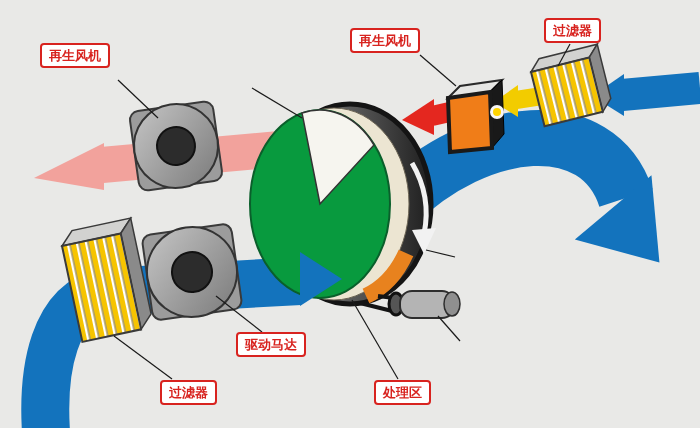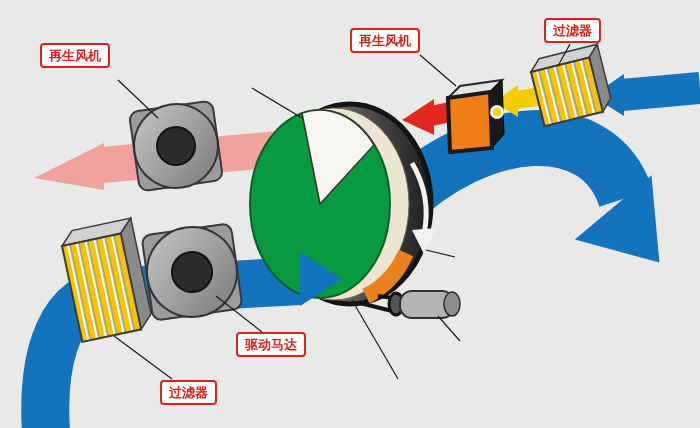--- a/index.html
+++ b/index.html
@@ -148,15 +148,16 @@
     <line x1="460" y1="341" x2="438" y2="316"></line>
     <line x1="398" y1="379" x2="352" y2="300"></line>
     <line x1="262" y1="332" x2="216" y2="296"></line>
     <line x1="172" y1="379" x2="114" y2="336"></line>
   </g>
 </svg>
 
 <div class="lbl" style="left:40px;top:43px">再生风机</div>
 <div class="lbl" style="left:350px;top:28px">再生风机</div>
 <div class="lbl" style="left:544px;top:18px">过滤器</div>
+<div class="lbl" style="left:374px;top:380px">处理区</div>
 <div class="lbl" style="left:236px;top:332px">驱动马达</div>
 <div class="lbl" style="left:160px;top:380px">过滤器</div>
 </div>
 
 </body></html>

